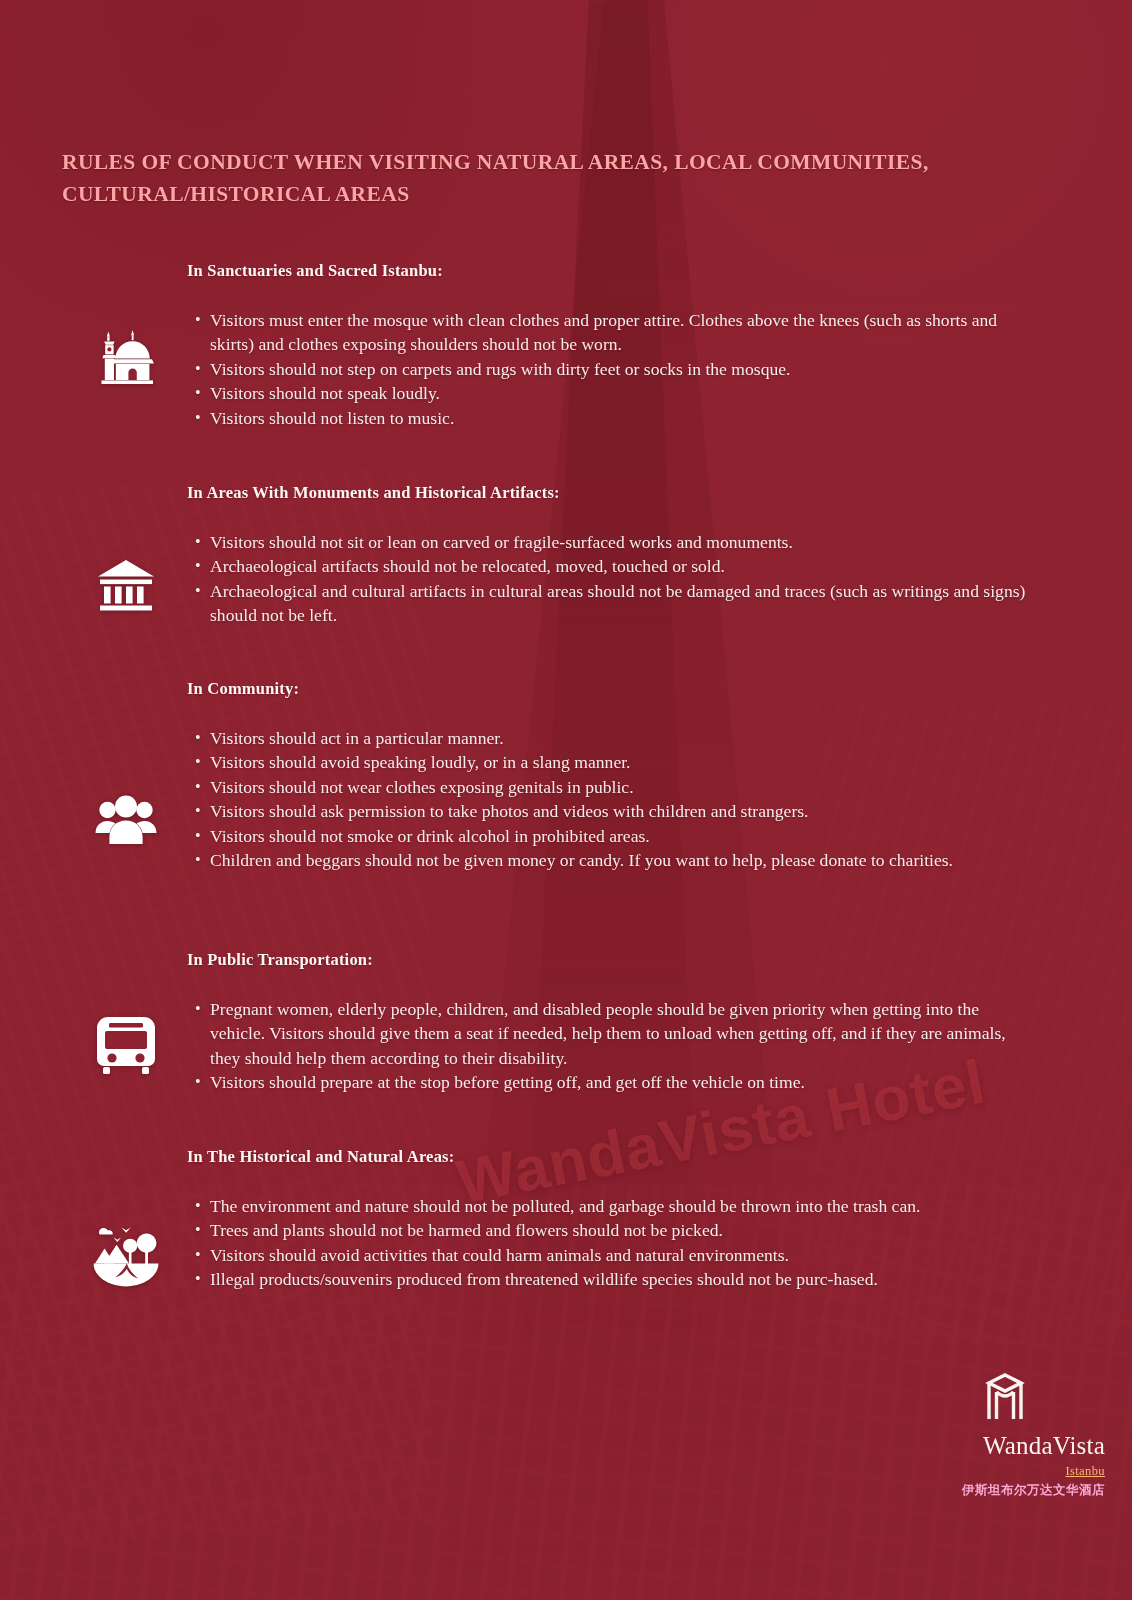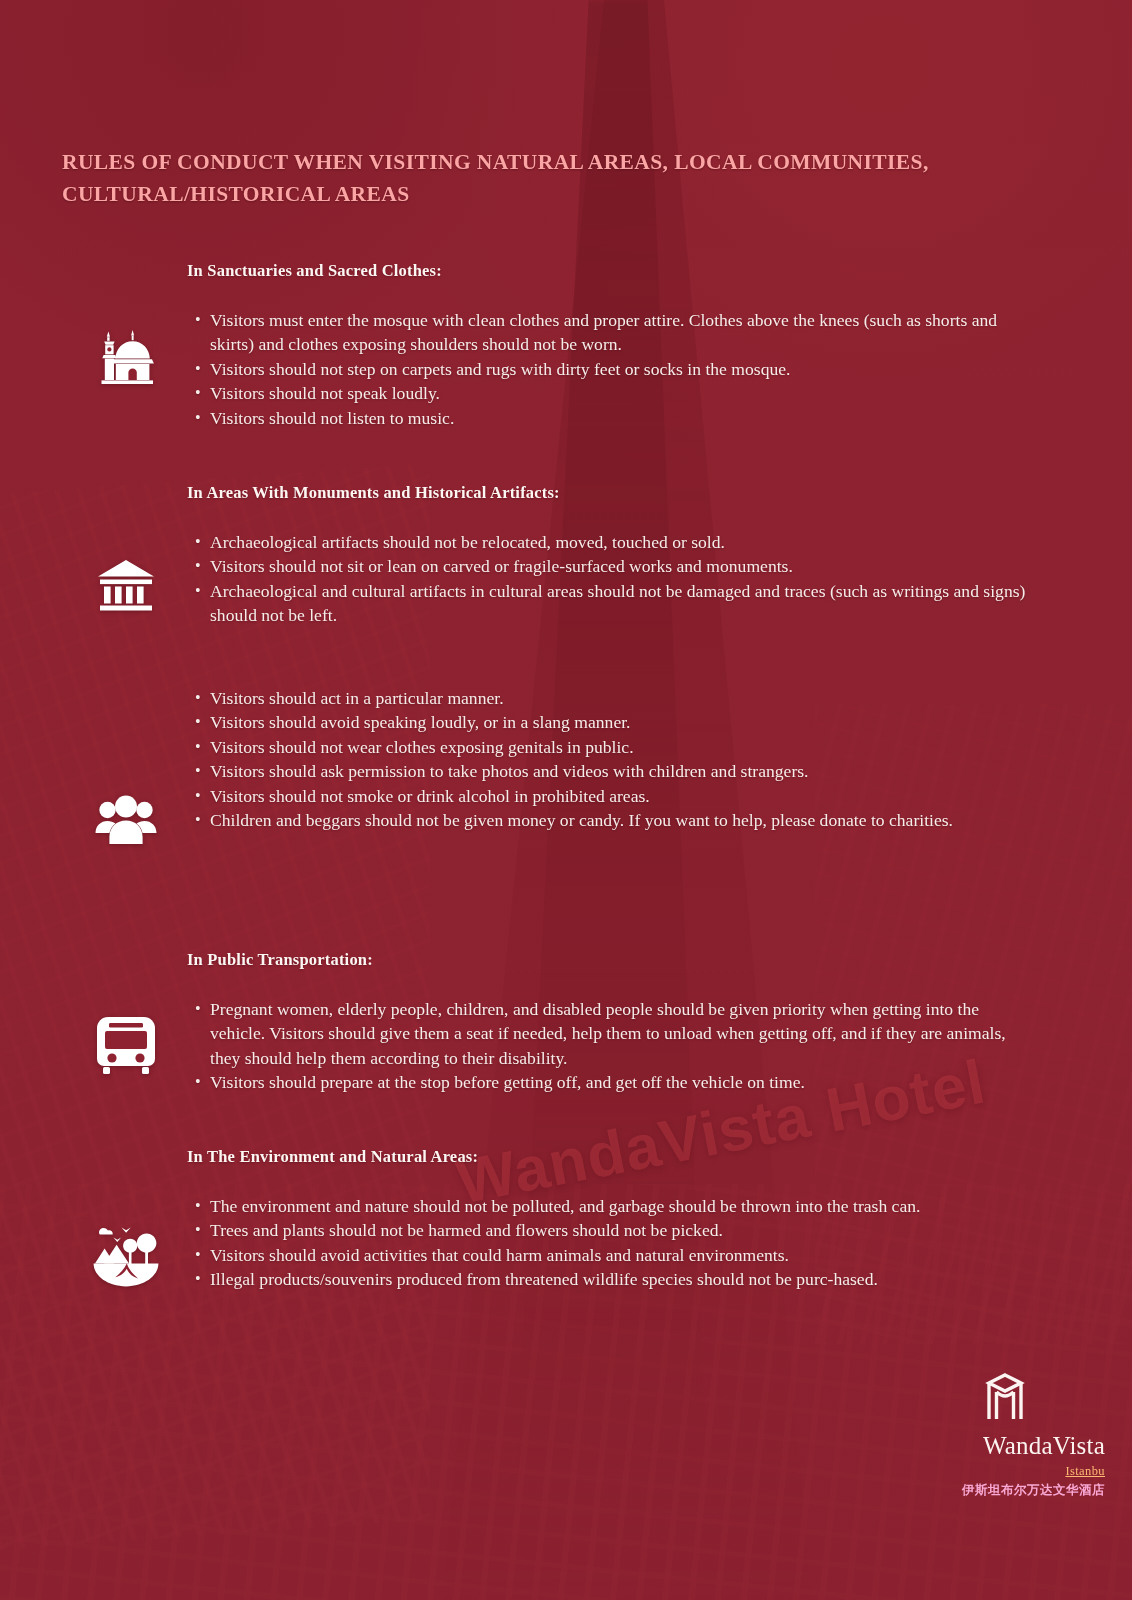--- a/index.html
+++ b/index.html
@@ -233,21 +233,21 @@
           <path d="M41.6 7 l1.5 5.4 h-3 z"></path>
           <rect x="40.7" y="12.6" width="1.9" height="4.6"></rect>
           <path d="M41.6 18.2 c9.6 0 17.2 7.8 17.2 17.4 h-34.4 c0-9.6 7.6-17.4 17.2-17.4 z"></path>
           <path d="M22.2 36.3 h38.8 l1.9 4.2 h-42.6 z"></path>
           <rect x="24.8" y="41" width="33.6" height="16"></rect>
           <path d="M37.4 57 v-7.4 a4.2 4.2 0 0 1 8.4 0 V57 z" fill="#8e2230"></path>
           <rect x="10.5" y="57.4" width="51.5" height="3.6"></rect>
         </svg>
       </div>
       <div class="sec-body" style="top:0;">
-        <h2 class="sec-heading">In Sanctuaries and Sacred Clothes:</h2>
+        <h2 class="sec-heading">In Sanctuaries and Sacred Istanbu:</h2>
         <ul class="rules">
           <li>Visitors must enter the mosque with clean clothes and proper attire. Clothes above the knees (such as shorts and skirts) and clothes exposing shoulders should not be worn.</li>
           <li>Visitors should not step on carpets and rugs with dirty feet or socks in the mosque.</li>
           <li>Visitors should not speak loudly.</li>
           <li>Visitors should not listen to music.</li>
         </ul>
       </div>
     </div>
 
     <div class="section" style="top:482px;">
@@ -258,39 +258,40 @@
           <rect x="9" y="33.5" width="6.6" height="17"></rect>
           <rect x="20" y="33.5" width="6.6" height="17"></rect>
           <rect x="31" y="33.5" width="6.6" height="17"></rect>
           <rect x="42" y="33.5" width="6.6" height="17"></rect>
           <rect x="5" y="52.5" width="52" height="5"></rect>
         </svg>
       </div>
       <div class="sec-body" style="top:0;">
         <h2 class="sec-heading">In Areas With Monuments and Historical Artifacts:</h2>
         <ul class="rules">
+          <li>Visitors should not sit or lean on carved or fragile-surfaced works and monuments.</li>
           <li>Archaeological artifacts should not be relocated, moved, touched or sold.</li>
-          <li>Visitors should not sit or lean on carved or fragile-surfaced works and monuments.</li>
           <li>Archaeological and cultural artifacts in cultural areas should not be damaged and traces (such as writings and signs) should not be left.</li>
         </ul>
       </div>
     </div>
 
     <div class="section" style="top:678px;">
       <div class="sec-icon" style="top:105px;">
         <svg width="64" height="56" viewBox="0 0 64 56" fill="#ffffff" aria-hidden="true">
           <circle cx="13.5" cy="17" r="8.2"></circle>
           <path d="M1.5 40 c0-7.2 5.4-12 12-12 c3 0 5.8 .9 8 2.6 c-3.2 2.4-5.3 5.6-6 9.4 z"></path>
           <circle cx="50.5" cy="17" r="8.2"></circle>
           <path d="M62.5 40 h-14 c-.7-3.8-2.8-7-6-9.4 c2.2-1.7 5-2.6 8-2.6 c6.6 0 12 4.8 12 12 z"></path>
           <circle cx="32" cy="13.5" r="11"></circle>
           <path d="M32 27.5 c9.2 0 16.6 6.6 16.6 16.4 V51 H15.4 v-7.1 c0-9.8 7.4-16.4 16.6-16.4 z"></path>
         </svg>
       </div>
       <div class="sec-body" style="top:0;">
+        <h2 class="sec-heading">In Community:</h2>
         <ul class="rules">
           <li>Visitors should act in a particular manner.</li>
           <li>Visitors should avoid speaking loudly, or in a slang manner.</li>
           <li>Visitors should not wear clothes exposing genitals in public.</li>
           <li>Visitors should ask permission to take photos and videos with children and strangers.</li>
           <li>Visitors should not smoke or drink alcohol in prohibited areas.</li>
           <li>Children and beggars should not be given money or candy. If you want to help, please donate to charities.</li>
         </ul>
       </div>
     </div>
@@ -332,21 +333,21 @@
 
           <path d="M13.6 33.6 l9.6 14.8 h-19.2 z"></path>
           <path d="M25.6 29.8 l12.4 18.6 h-24.8 z"></path>
 
           <path d="M2.6 48.6 h64.8 c0 12.6-14.5 22.8-32.4 22.8 C17.1 71.4 2.6 61.2 2.6 48.6 z"></path>
 
           <path d="M35.8 48.6 c-2.6 5.4-6.8 10.2-11.4 13.6 c4.8-1 9-4.2 11.4-8.4 c1.8 4.8 6.2 8.4 11.4 9.6 c-5.4-4-9.6-9.2-11.4-14.8 z" fill="#8e2230"></path>
         </svg>
       </div>
       <div class="sec-body" style="top:0;">
-        <h2 class="sec-heading">In The Environment and Natural Areas:</h2>
+        <h2 class="sec-heading">In The Historical and Natural Areas:</h2>
         <ul class="rules">
           <li>The environment and nature should not be polluted, and garbage should be thrown into the trash can.</li>
           <li>Trees and plants should not be harmed and flowers should not be picked.</li>
           <li>Visitors should avoid activities that could harm animals and natural environments.</li>
           <li>Illegal products/souvenirs produced from threatened wildlife species should not be purc-hased.</li>
         </ul>
       </div>
     </div>
 
     <div class="logo-block">

